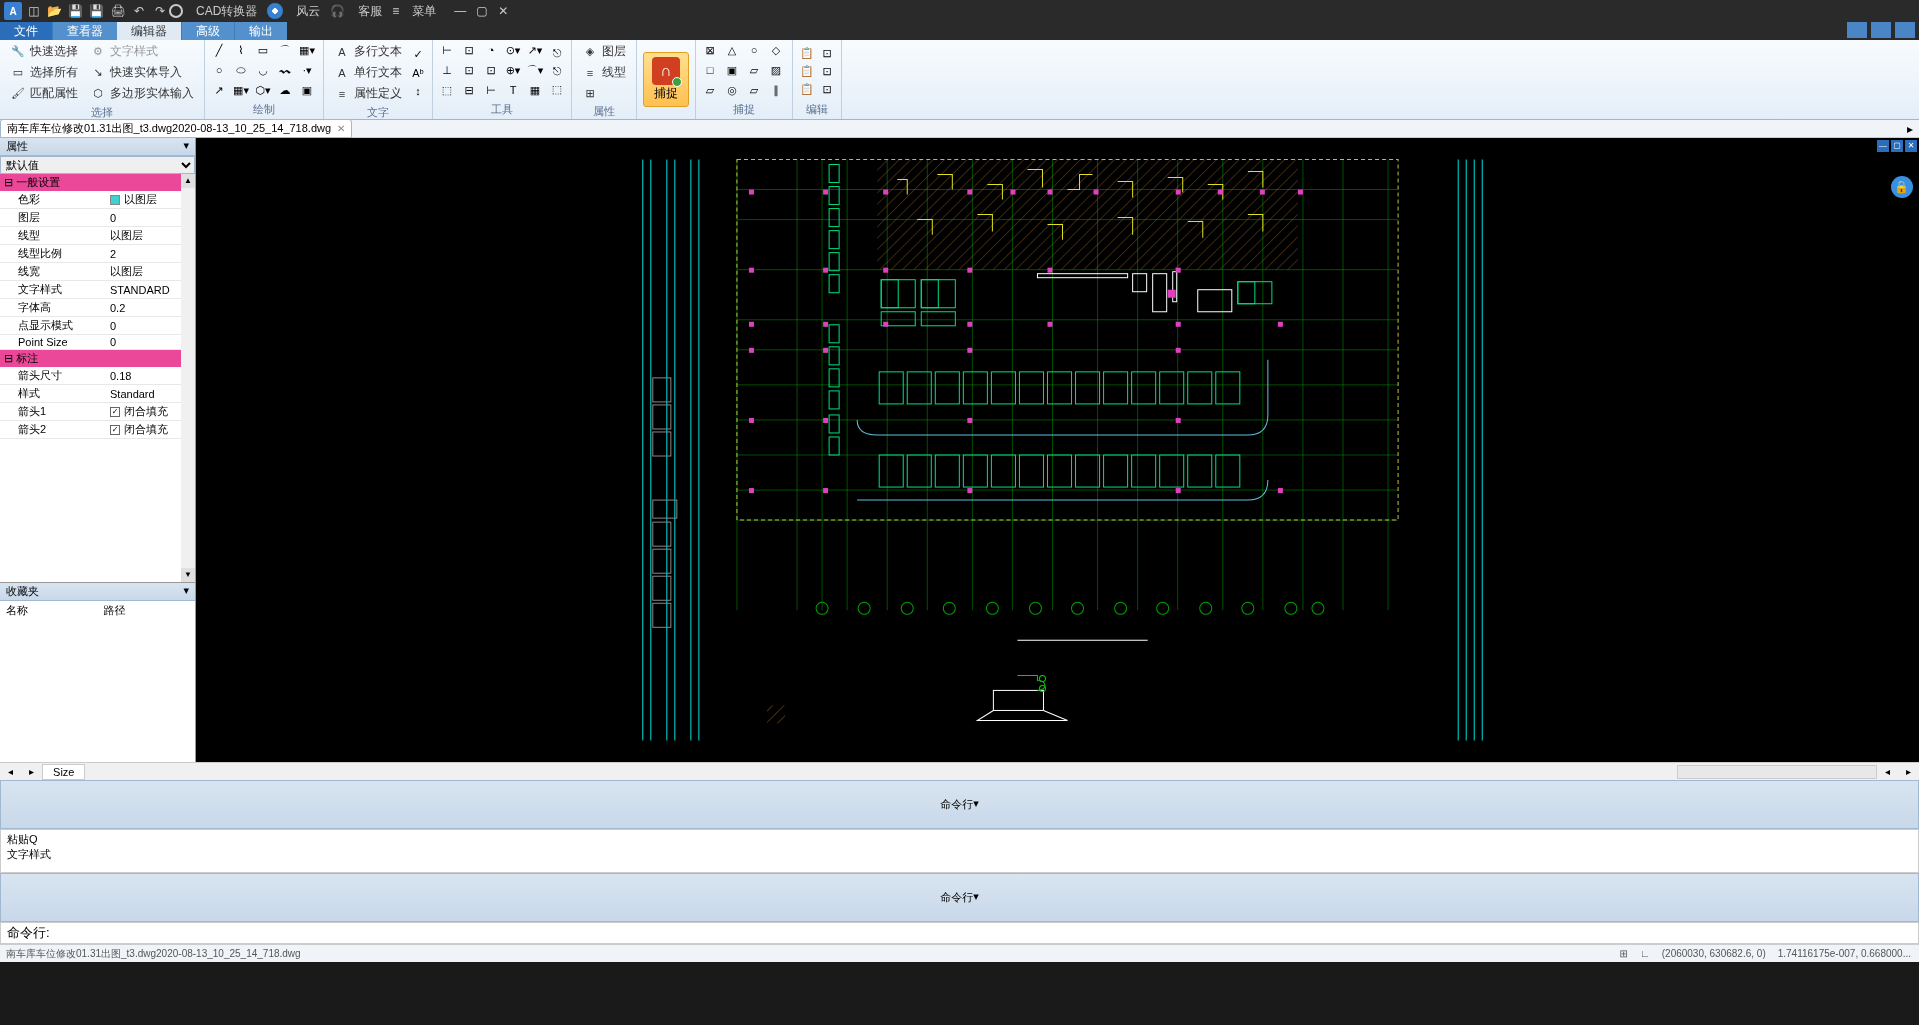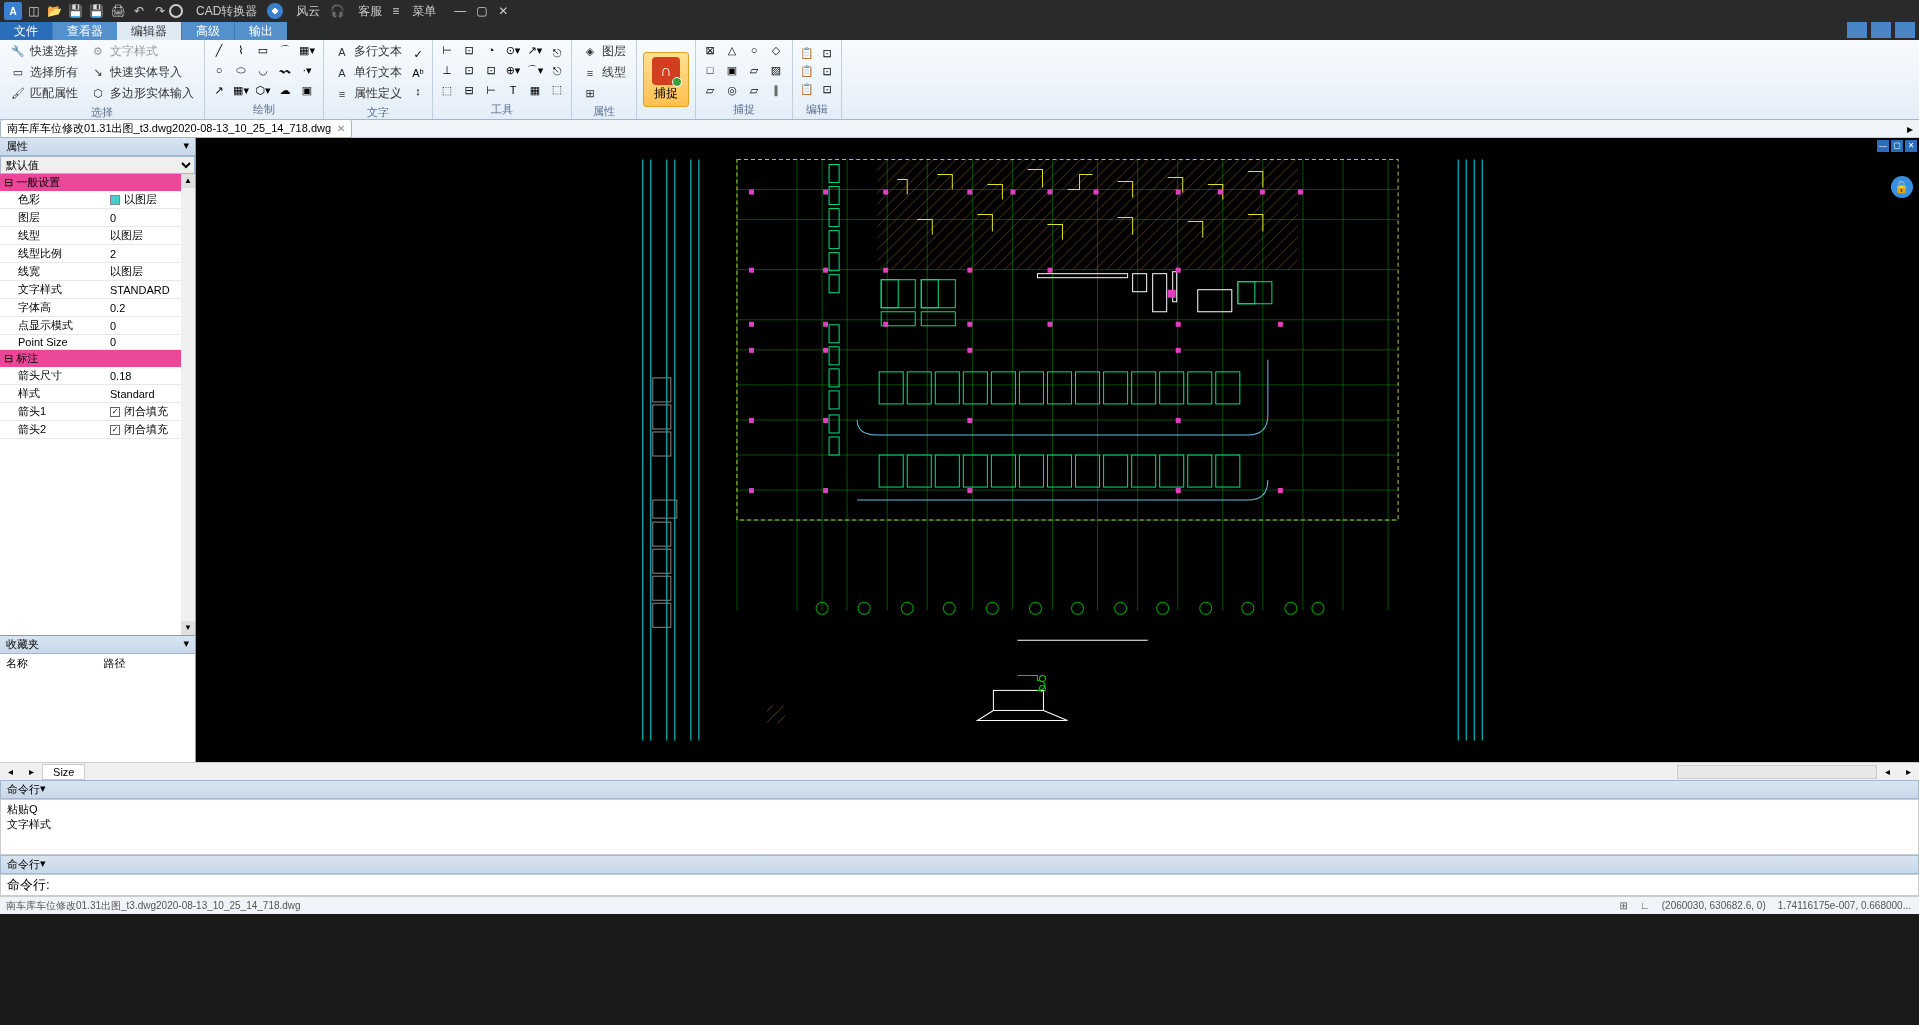--- a/index.html
+++ b/index.html
@@ -62,41 +62,41 @@
 .prop-grid { width: calc(100% - 14px); }
 .prop-section { background: #ec4899; padding: 1px 4px; font-size: 11px; cursor: pointer; }
 .prop-row { display: flex; border-bottom: 1px solid #e8e8e8; font-size: 11px; }
 .prop-label { width: 106px; padding: 1px 4px 1px 18px; }
 .prop-value { flex: 1; padding: 1px 4px; display: flex; align-items: center; gap: 4px; }
 .color-swatch { width: 10px; height: 10px; background: #40d0d0; border: 1px solid #888; }
 .checkbox-sq { width: 10px; height: 10px; border: 1px solid #666; background: #fff; }
 .checkbox-sq.checked::after { content: "✓"; font-size: 8px; display: block; line-height: 8px; text-align: center; }
 
 
-.fav-panel { height: 127px; border-top: 1px solid #999; }
+.fav-panel { height: 180px; border-top: 1px solid #999; }
 .fav-cols { display: flex; font-size: 11px; }
 .fav-col { flex: 1; padding: 2px 6px; }
 
 
 .canvas-area { flex: 1; background: #000; position: relative; overflow: hidden; }
 .canvas-svg { width: 100%; height: 100%; }
 .canvas-controls { position: absolute; top: 2px; right: 2px; display: flex; gap: 2px; }
 .cc-btn { width: 12px; height: 12px; background: #2a6dba; color: #fff; font-size: 8px; text-align: center; line-height: 12px; cursor: pointer; }
 .lock-badge { position: absolute; top: 38px; right: 6px; width: 22px; height: 22px; border-radius: 50%; background: #3a90e0; display: flex; align-items: center; justify-content: center; color: #fff; font-size: 12px; }
 
 
 .model-tabs { height: 18px; background: #f0f0f0; border-top: 1px solid #ccc; display: flex; align-items: center; }
 .mt-nav { padding: 0 8px; cursor: pointer; font-size: 10px; }
 .mt-tab { padding: 1px 10px; background: #fff; border: 1px solid #ccc; font-size: 11px; }
 .mt-scroll { flex: 1; display: flex; align-items: center; }
 .mt-sb { width: 200px; height: 14px; background: #e8e8e8; border: 1px solid #ccc; margin-left: auto; }
 
 
-.cmd-header { background: linear-gradient(#d8e4f0,#c8d8ea); padding: 1px 6px; font-size: 11px; border: 1px solid #a0b8d0; display: flex; justify-content: flex-start; }
-.cmd-history { height: 56px; background: #fff; border: 1px solid #ccc; padding: 2px 6px; font-size: 11px; overflow-y: auto; }
+.cmd-header { background: linear-gradient(#d8e4f0,#c8d8ea); padding: 16px 6px; font-size: 11px; border: 1px solid #a0b8d0; display: flex; justify-content: center; }
+.cmd-history { height: 44px; background: #fff; border: 1px solid #ccc; padding: 2px 6px; font-size: 11px; overflow-y: auto; }
 .cmd-row { display: flex; background: #fff; border: 1px solid #ccc; align-items: center; }
 .cmd-label { padding: 1px 6px; font-size: 13px; }
 .cmd-input { flex: 1; border: none; font-size: 11px; padding: 1px; outline: none; }
 
 
 .statusbar { height: 18px; background: #f0f4f8; border-top: 1px solid #ccc; display: flex; align-items: center; font-size: 10px; color: #555; }
 .status-left { padding: 0 6px; flex: 1; white-space: nowrap; overflow: hidden; }
 .status-right { display: flex; gap: 12px; padding: 0 8px; }
 </style>
 </head>

